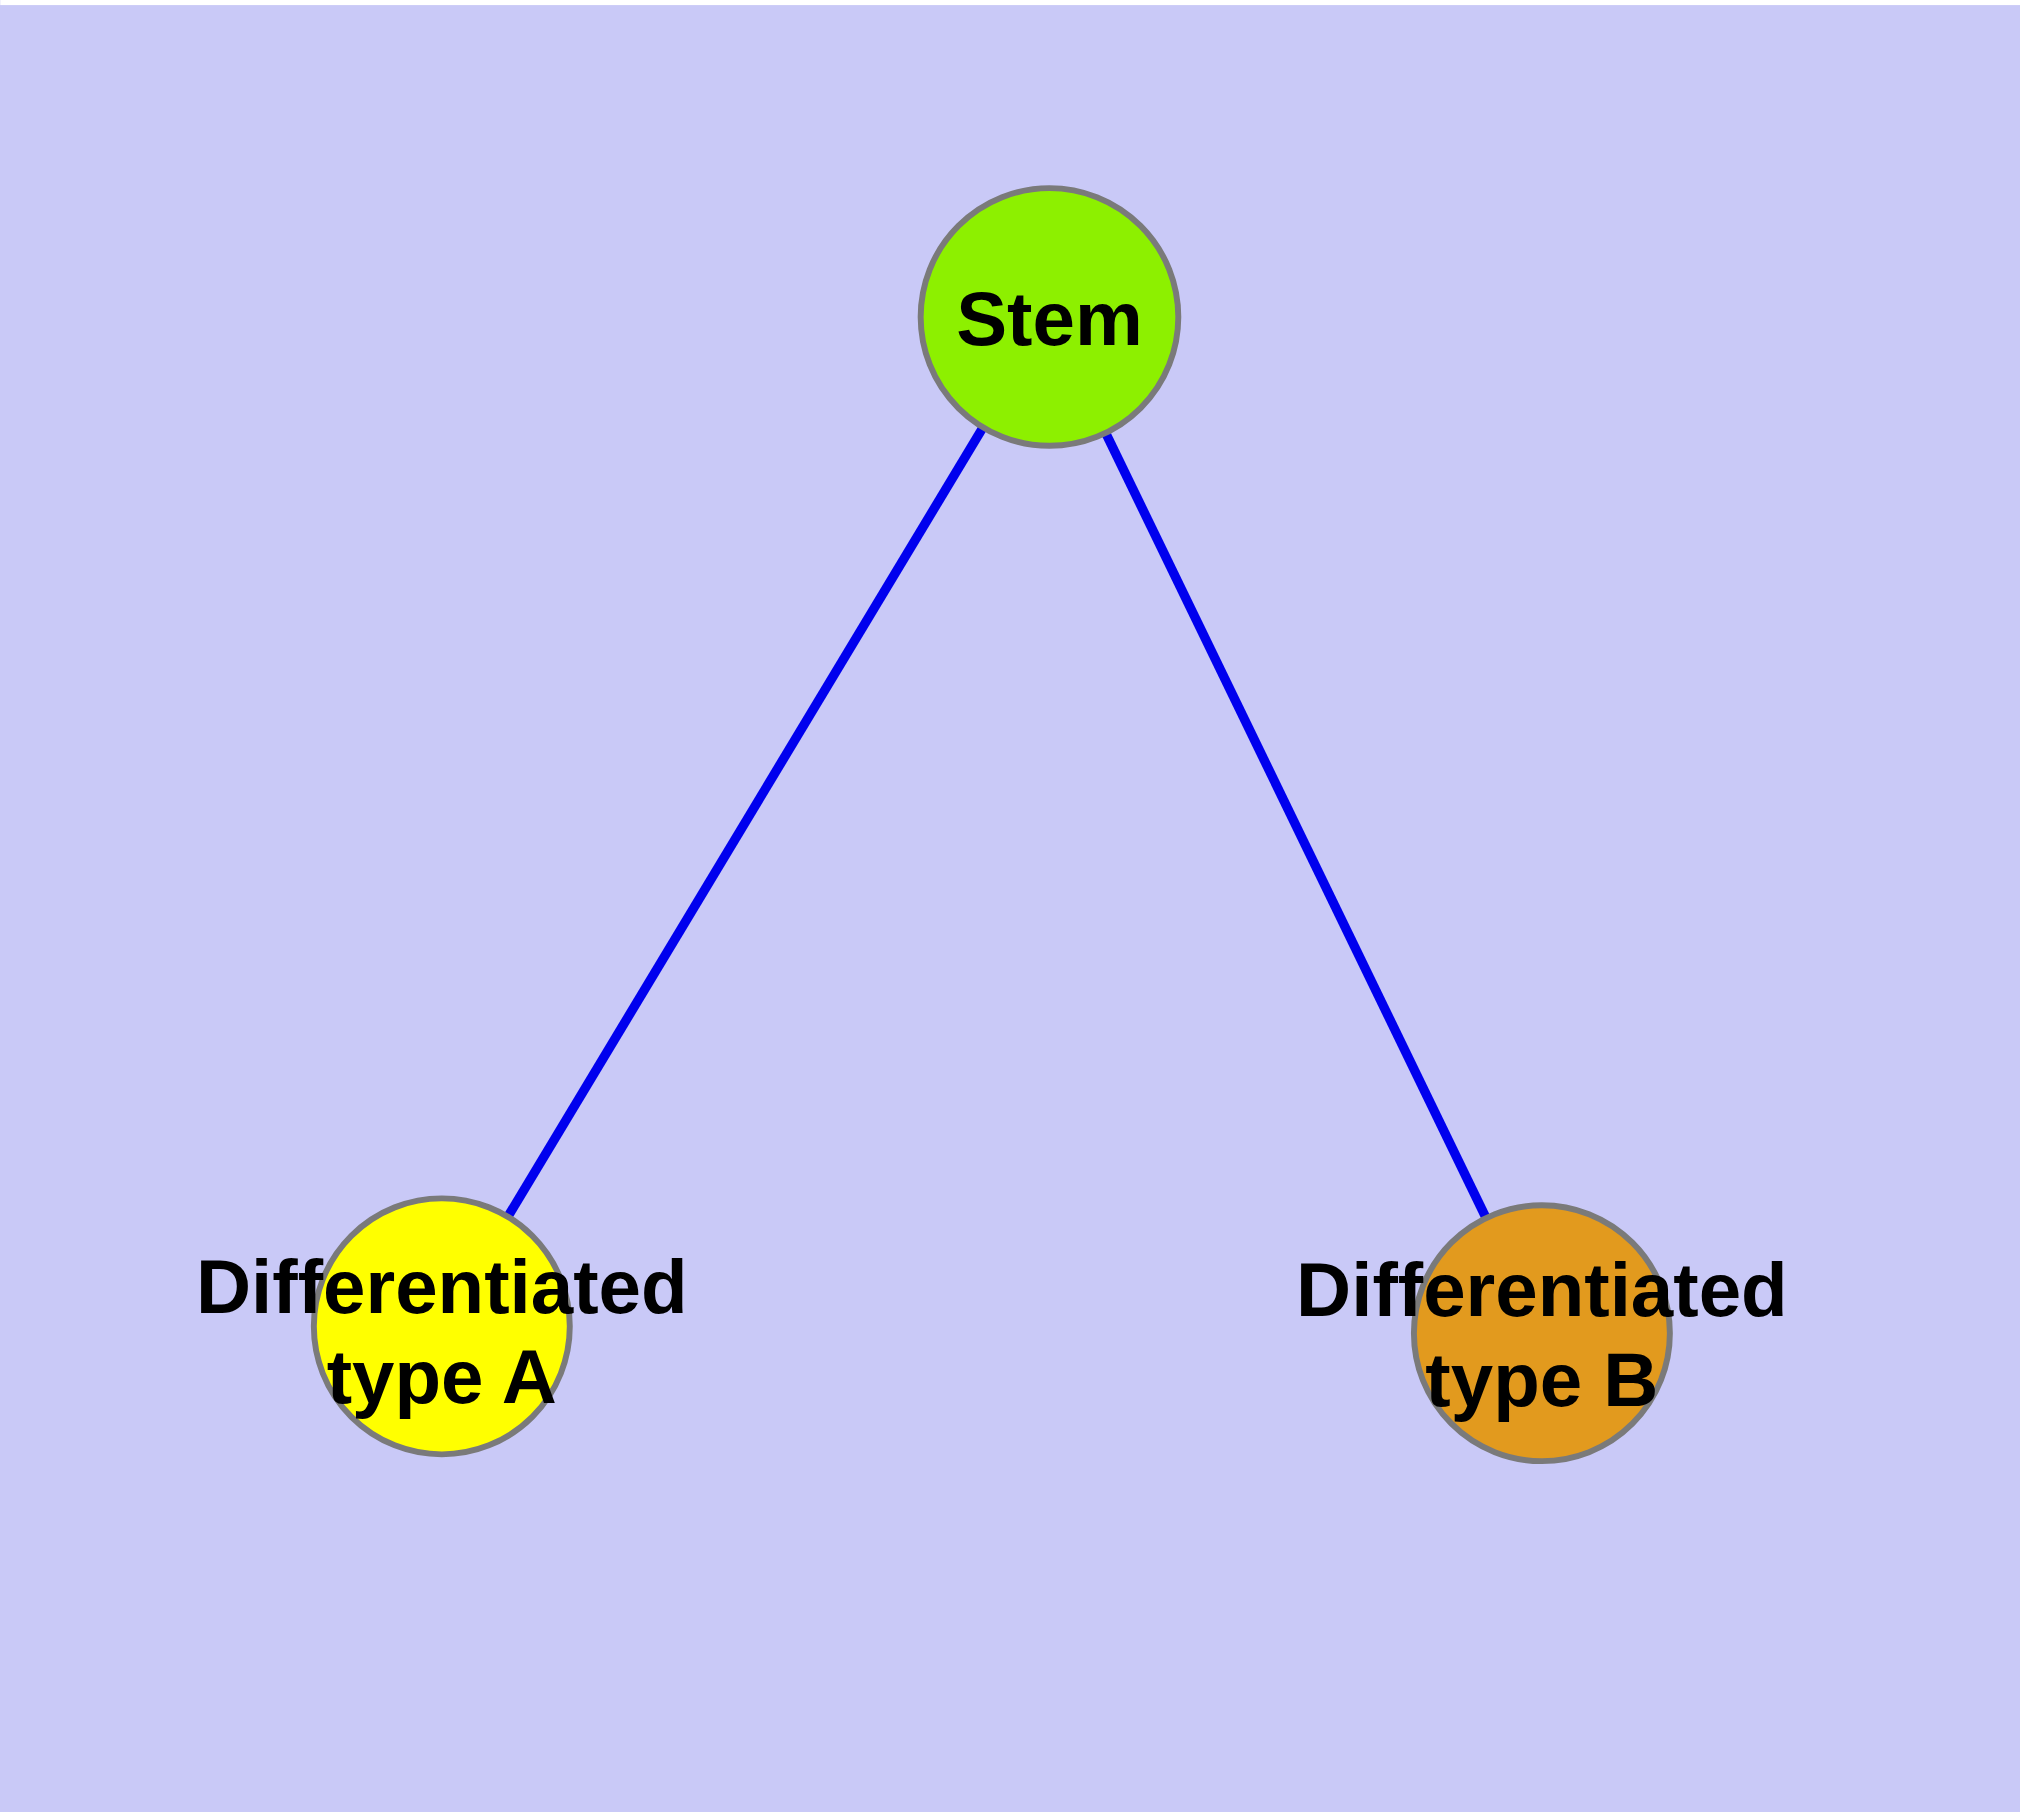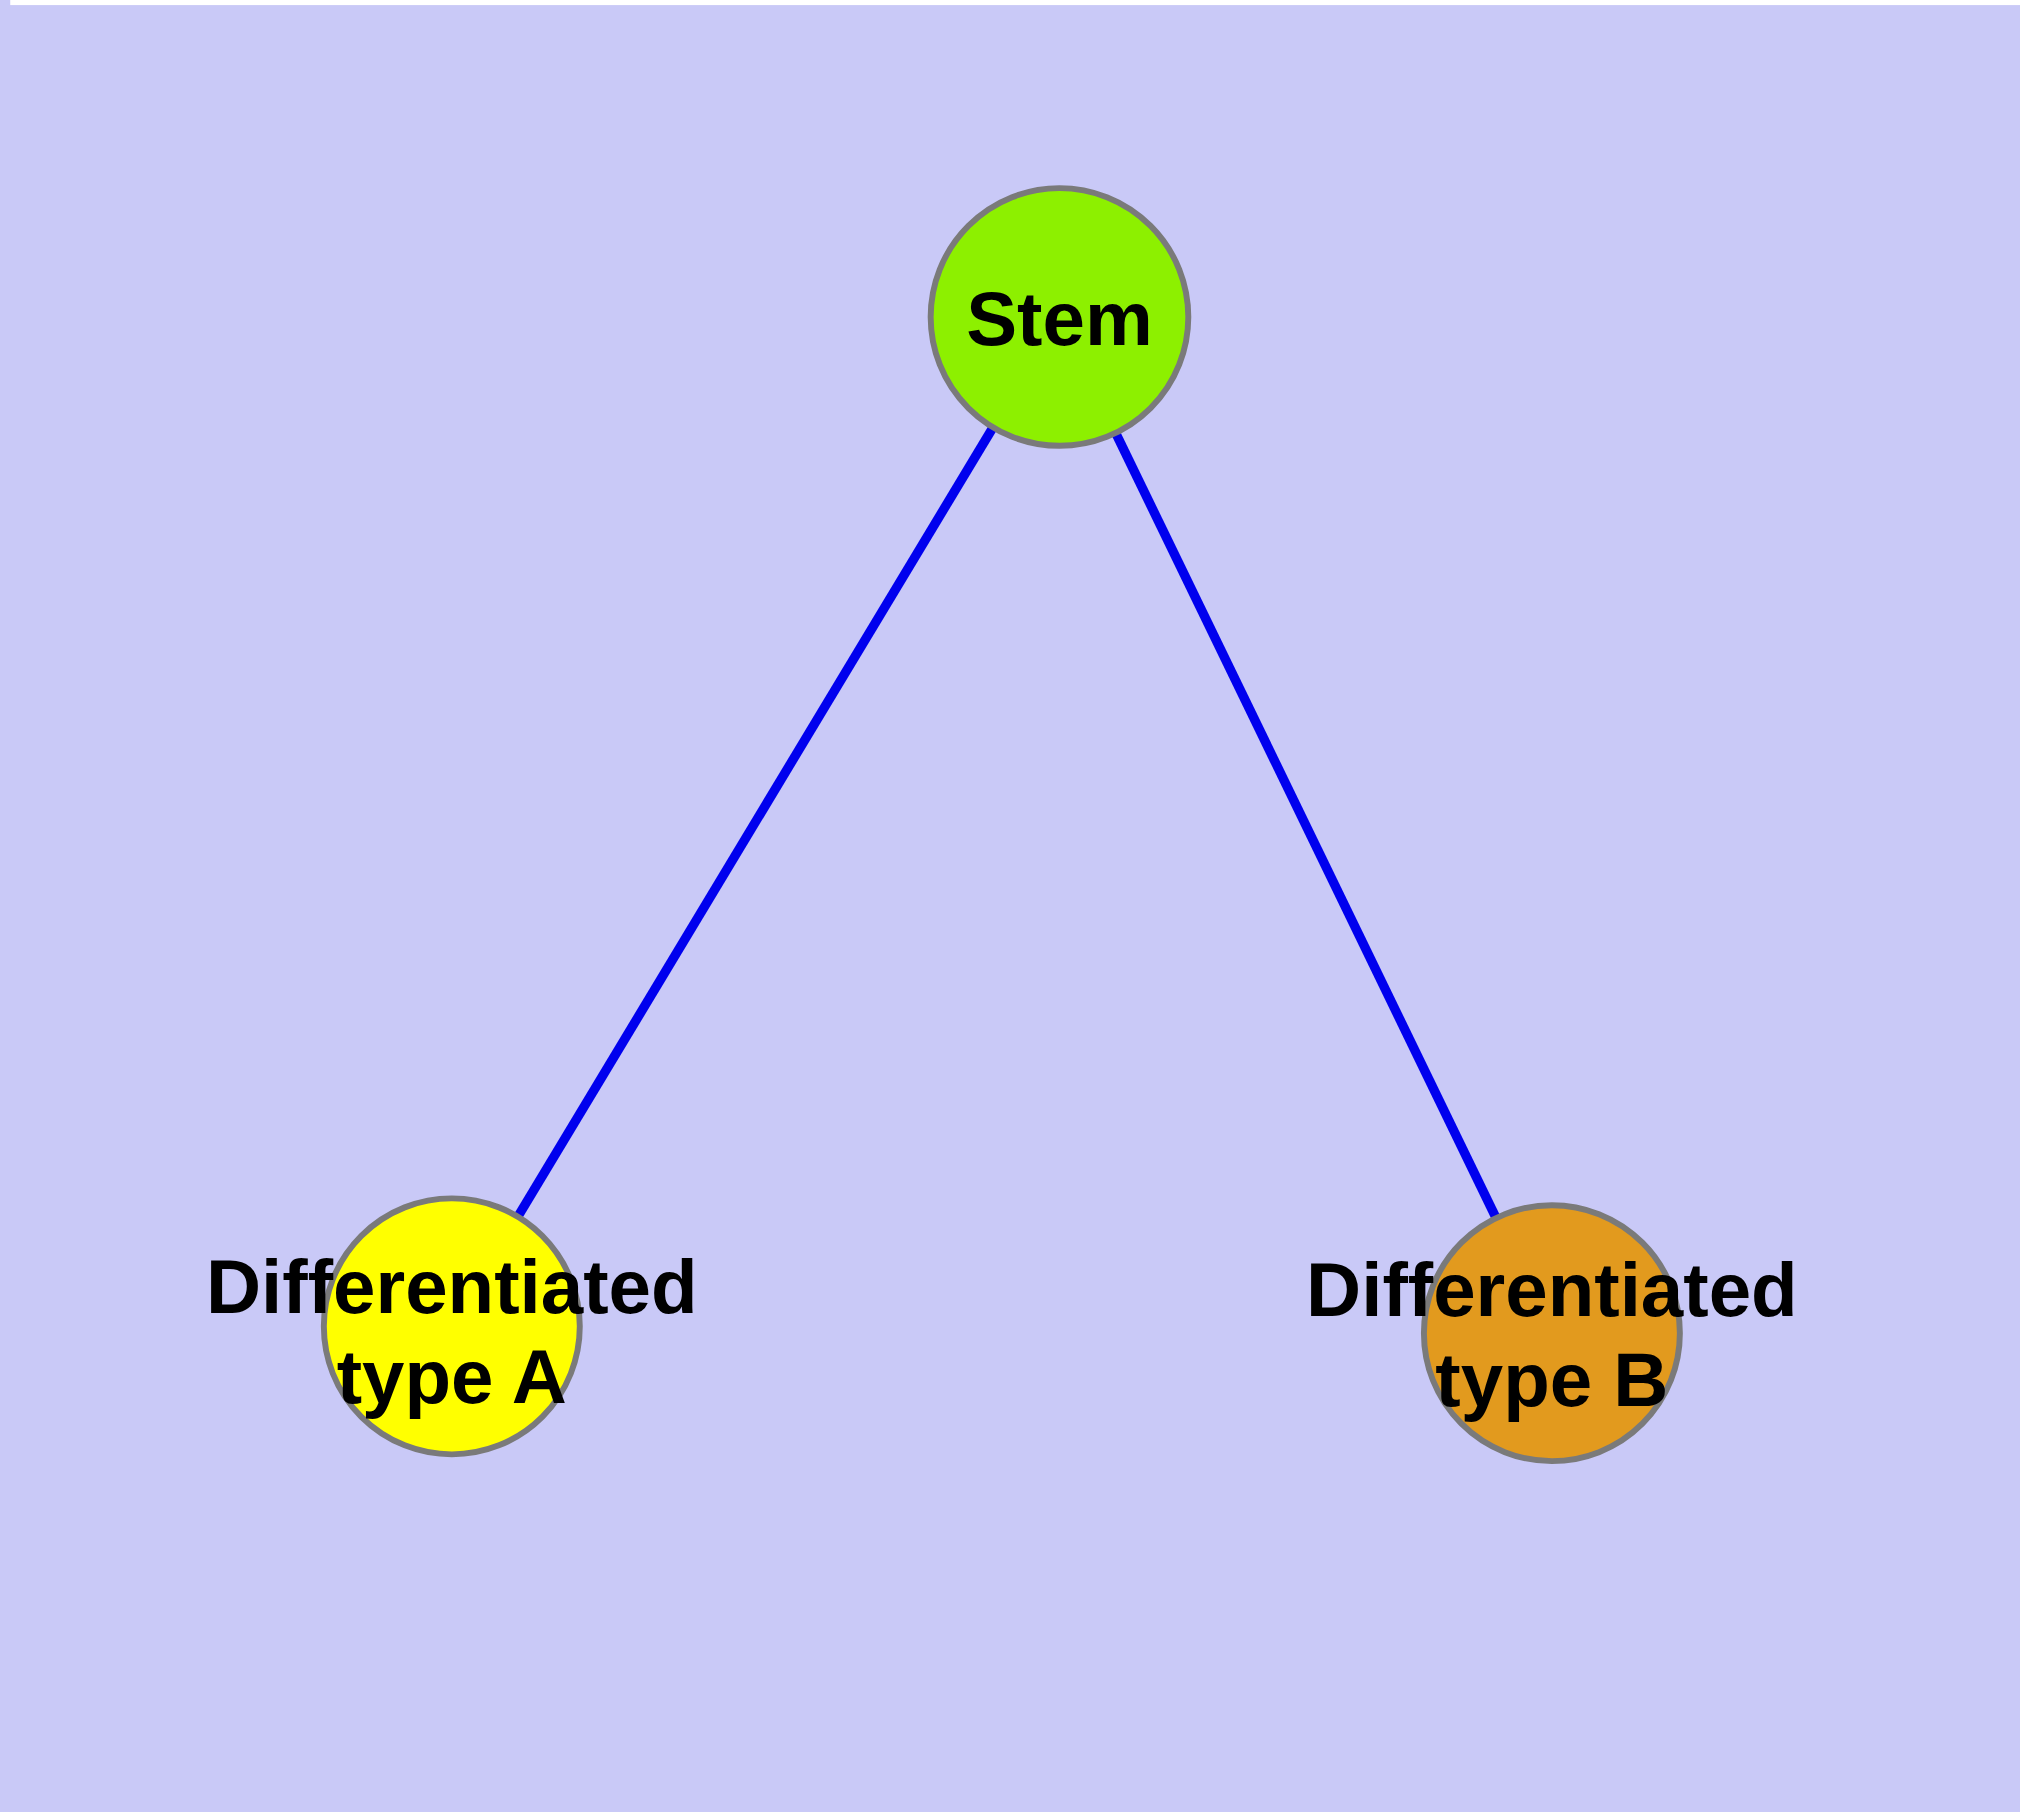--- a/index.html
+++ b/index.html
@@ -4,21 +4,20 @@
 <style>
   html, body {
     margin: 0;
     padding: 0;
     background: #C9C9F7;
   }
   .stage {
     width: 1819px;
     height: 1812px;
     position: relative;
-    margin-left: 10px;
   }
   svg { display: block; }
   .node-label {
     font-family: "Liberation Sans", sans-serif;
     font-weight: bold;
     font-size: 90px;
     text-anchor: middle;
   }
 </style>
 </head>

